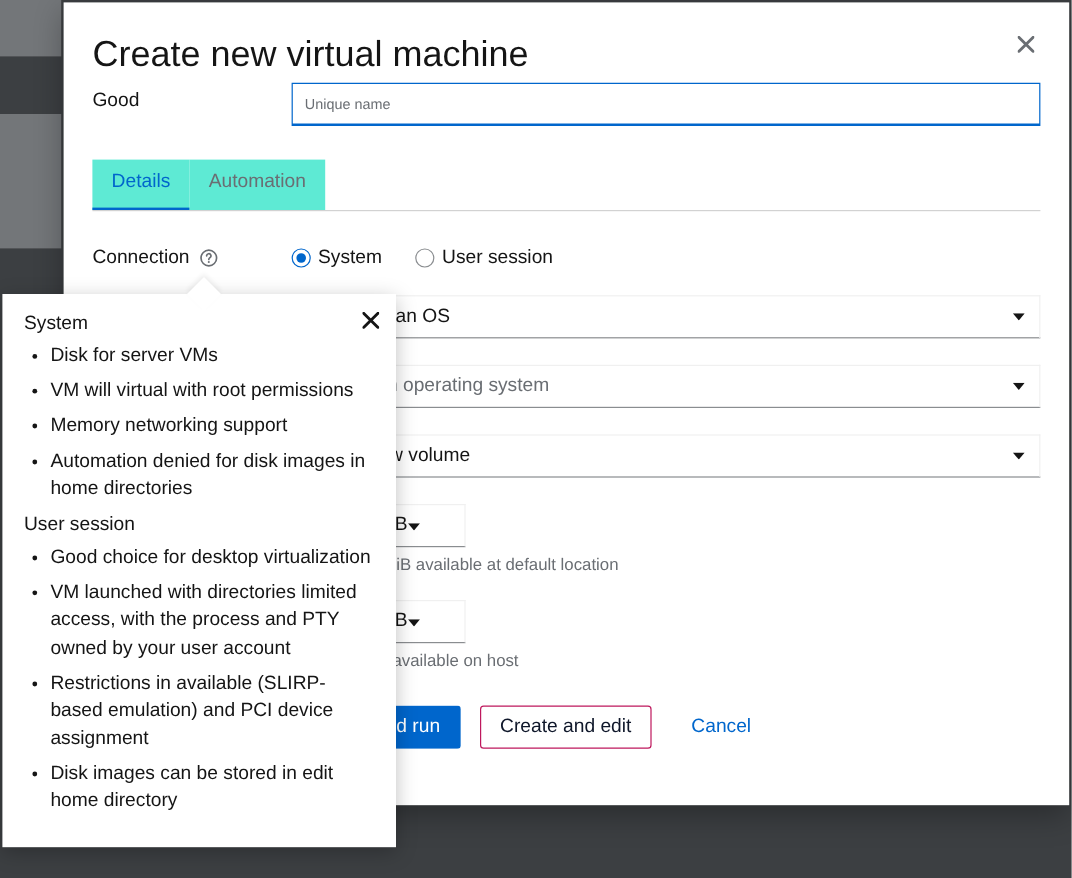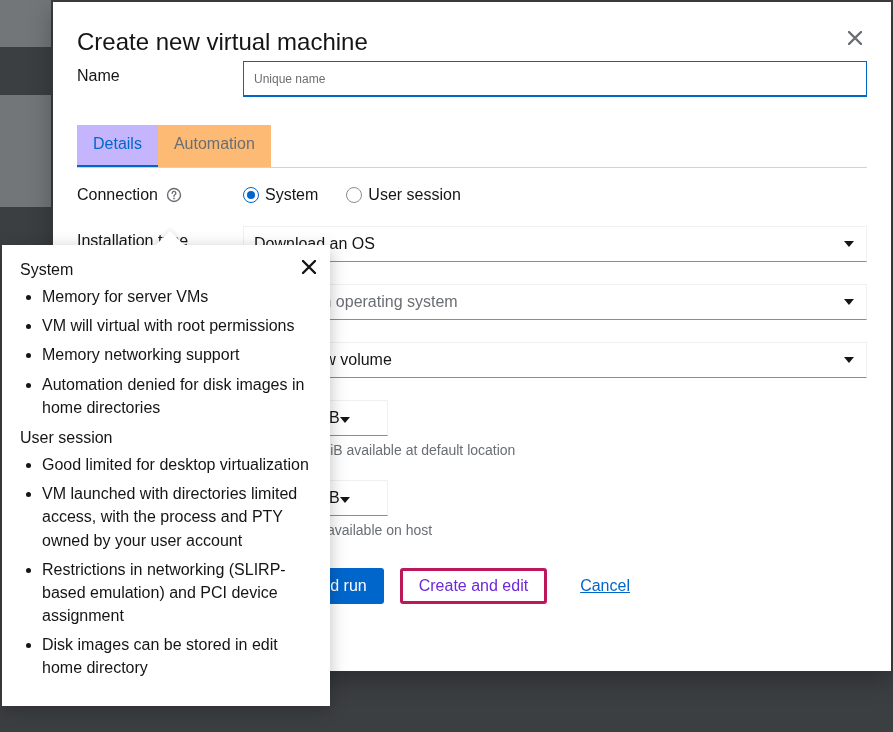--- a/index.html
+++ b/index.html
@@ -35,21 +35,21 @@
     box-shadow: 0 8px 24px rgba(0,0,0,.3);
   }
 
   .modal-header {
     padding: 24px 24px 4px 24px;
     display: flex;
     align-items: flex-start;
     justify-content: space-between;
   }
   .modal-title {
-    font-size: 24px;
+    font-size: 30px;
     font-weight: 500;
     line-height: 1.3;
   }
   .close-btn {
     background: none;
     border: none;
     cursor: pointer;
     padding: 0;
     font-size: 20px;
     color: #6a6e73;
@@ -99,23 +99,23 @@
     padding: 10px 16px 12px 16px;
     font-size: 16px;
     color: #6a6e73;
     cursor: pointer;
     border-bottom: 2px solid transparent;
     background: #fafafa;
   }
   .tab.active {
     color: #06c;
     border-bottom-color: #06c;
-    background: #c4b5fd;
-  }
-  .tab.inactive { background: #fdba74; }
+    background: #5eead4;
+  }
+  .tab.inactive { background: #5eead4; }
 
   .radio-group { display:flex; gap:28px; align-items:center; padding-top:6px; }
   .radio-item { display:flex; align-items:center; gap:6px; font-size:16px; cursor:pointer; }
   .radio-circle {
     width:16px; height:16px; border-radius:50%;
     border:1px solid #8a8d90; display:inline-flex;
     align-items:center; justify-content:center;
     flex-shrink:0;
   }
   .radio-circle.checked { border-color:#06c; }
@@ -156,22 +156,22 @@
 
   .footer-actions {
     display:flex; gap:16px; align-items:center; margin-top:8px;
   }
   .btn {
     height:36px; padding:0 16px; font-size:16px; border-radius:3px;
     cursor:pointer; display:inline-flex; align-items:center; justify-content:center;
     border:1px solid transparent; background:none;
   }
   .btn-primary { background:#06c; color:#fff; }
-  .btn-secondary { border:3px solid #be185d; color:#6d28d9; background:#fff; }
-  .btn-link { color:#06c;text-decoration:underline; }
+  .btn-secondary { border:1px solid #be185d; color:#0f172a; background:#fff; }
+  .btn-link { color:#06c; }
 
   .help-icon {
     width:16px; height:16px; display:inline-flex; align-items:center; justify-content:center;
     color:#6a6e73;
   }
   .help-icon svg { width:16px; height:16px; }
 
   
   .popover {
     position:absolute;
@@ -214,32 +214,32 @@
         <svg viewBox="0 0 14 14" width="14" height="14">
             <path d="M1 1 L13 13 M13 1 L1 13" stroke="currentColor" stroke-width="2.4" stroke-linecap="round" fill="none"></path>
           </svg>
       </span>
     </button>
   </div>
 
   <div class="form-body">
 
     <div class="form-row">
-      <div class="label-col">Name</div>
+      <div class="label-col">Good</div>
       <div class="field-col">
         <input class="text-input" placeholder="Unique name" style="">
       </div>
     </div>
 
     <div class="tabs">
       <div class="tab active">Details</div>
       <div class="tab inactive">Automation</div>
     </div>
 
-    <div class="form-row" style="margin-top:12px;">
+    <div class="form-row" style="margin-top:24px;">
       <div class="label-col">
         <span>Connection</span>
         <span class="help-icon">
           <svg viewBox="0 0 16 16">
               <circle cx="8" cy="8" r="6.5" fill="none" stroke="currentColor" stroke-width="1.4"></circle>
               <path d="M6.2 6.2a1.8 1.8 0 1 1 2.7 1.55C8.3 8.2 8 8.5 8 9.2" fill="none" stroke="currentColor" stroke-width="1.4" stroke-linecap="round"></path>
               <circle cx="8" cy="11.4" r="0.85" fill="currentColor"></circle>
             </svg>
         </span>
       </div>
@@ -359,25 +359,25 @@
   <div class="arrow"></div>
   <button class="pop-close">
     <span>
       <svg viewBox="0 0 14 14" width="14" height="14">
           <path d="M1 1 L13 13 M13 1 L1 13" stroke="currentColor" stroke-width="2.4" stroke-linecap="round" fill="none"></path>
         </svg>
     </span>
   </button>
   <h6>System</h6>
   <ul id="pop-system-list">
-      <li>Memory for server VMs</li>
+      <li>Disk for server VMs</li>
       <li>VM will virtual with root permissions</li>
       <li>Memory networking support</li>
       <li>Automation denied for disk images in home directories</li>
     </ul>
   <h6>User session</h6>
   <ul id="pop-user-list">
-      <li>Good limited for desktop virtualization</li>
+      <li>Good choice for desktop virtualization</li>
       <li>VM launched with directories limited access, with the process and PTY owned by your user account</li>
-      <li>Restrictions in networking (SLIRP-based emulation) and PCI device assignment</li>
+      <li>Restrictions in available (SLIRP-based emulation) and PCI device assignment</li>
       <li>Disk images can be stored in edit home directory</li>
     </ul>
 </div>
 
 </body></html>

